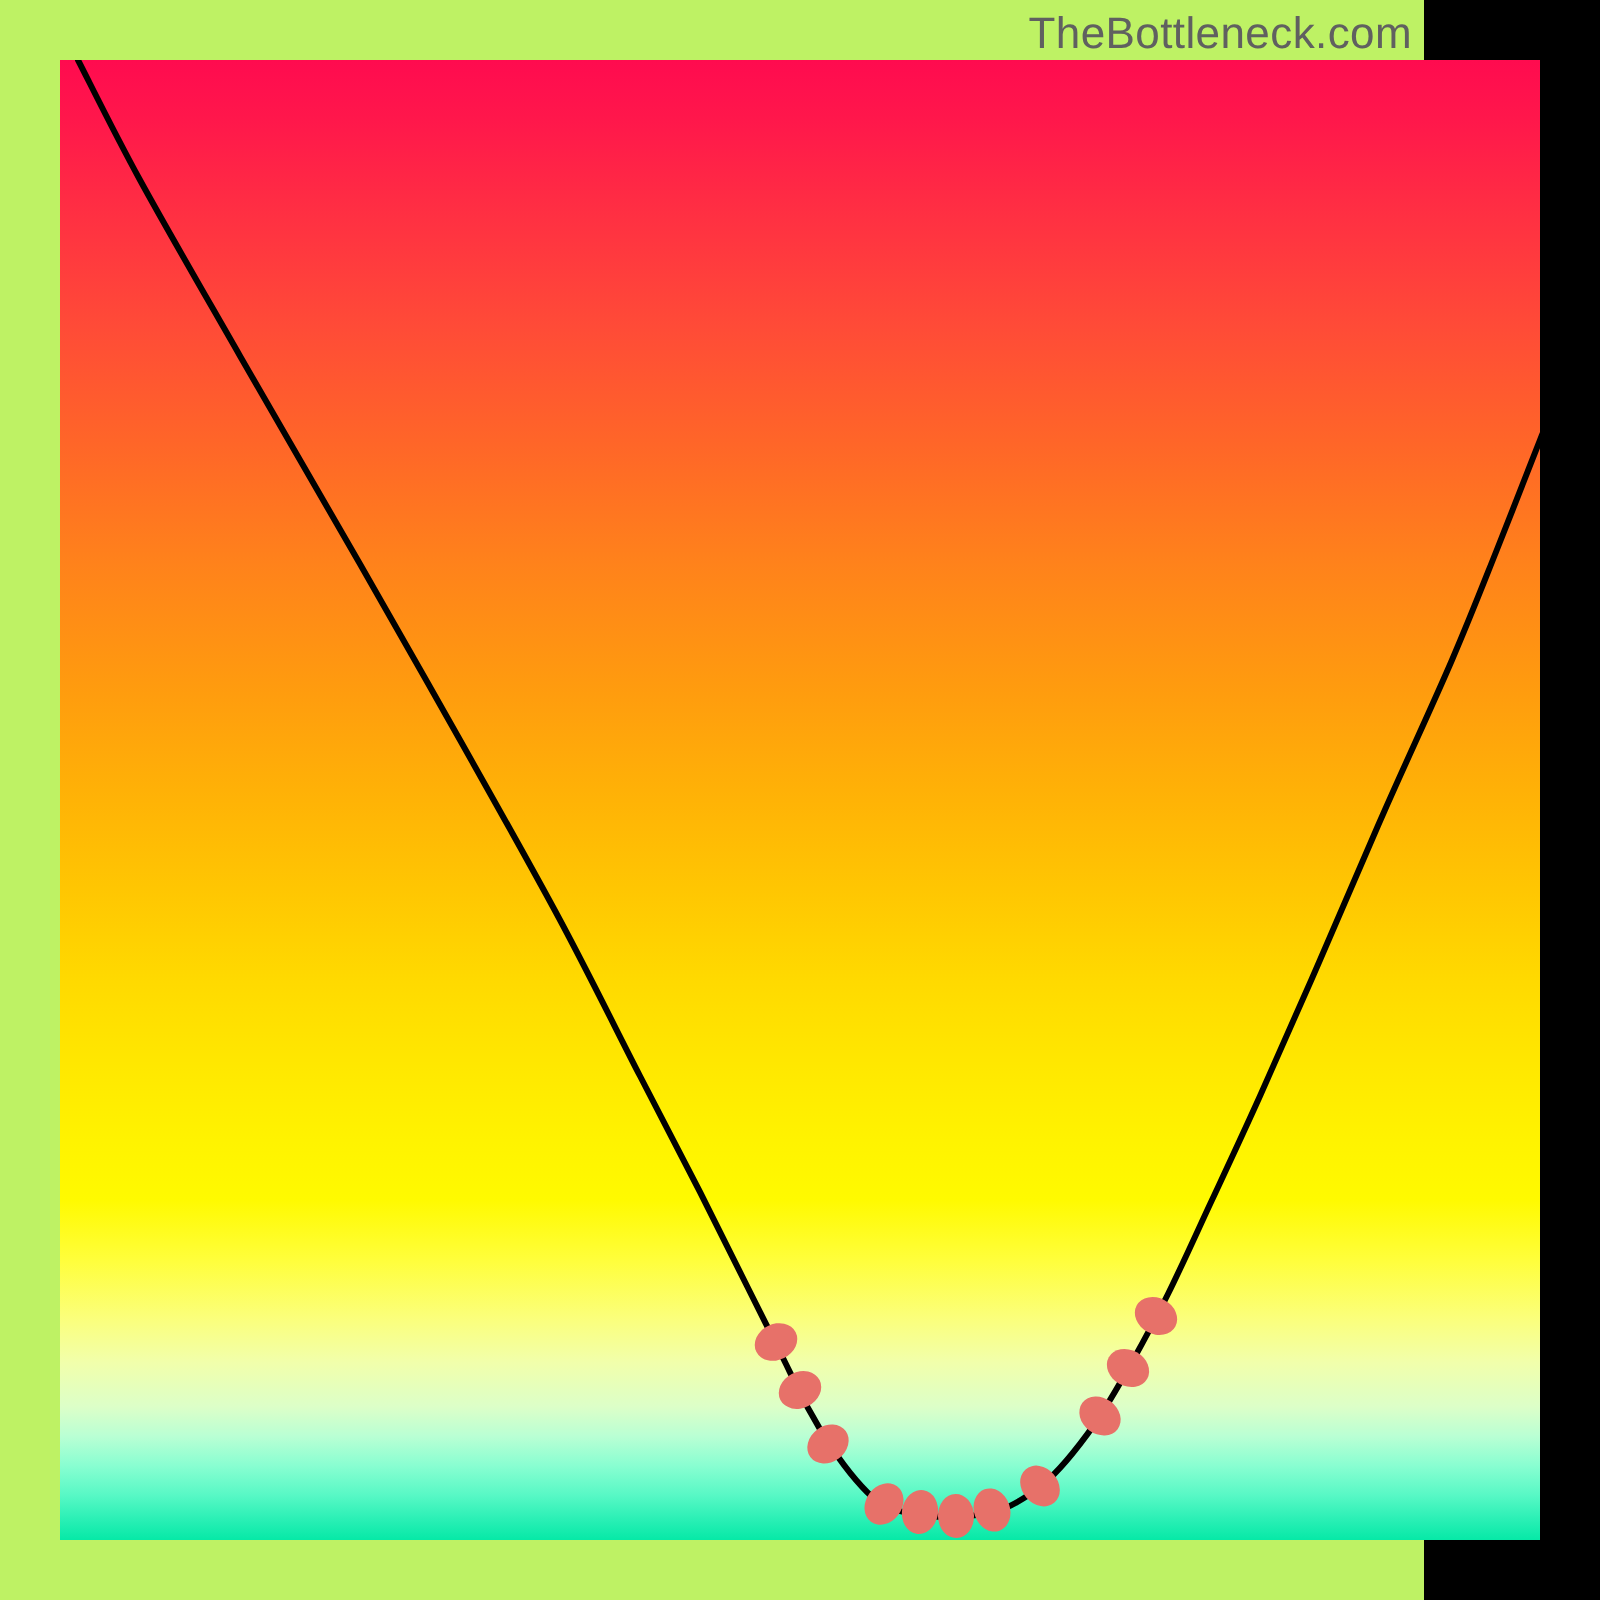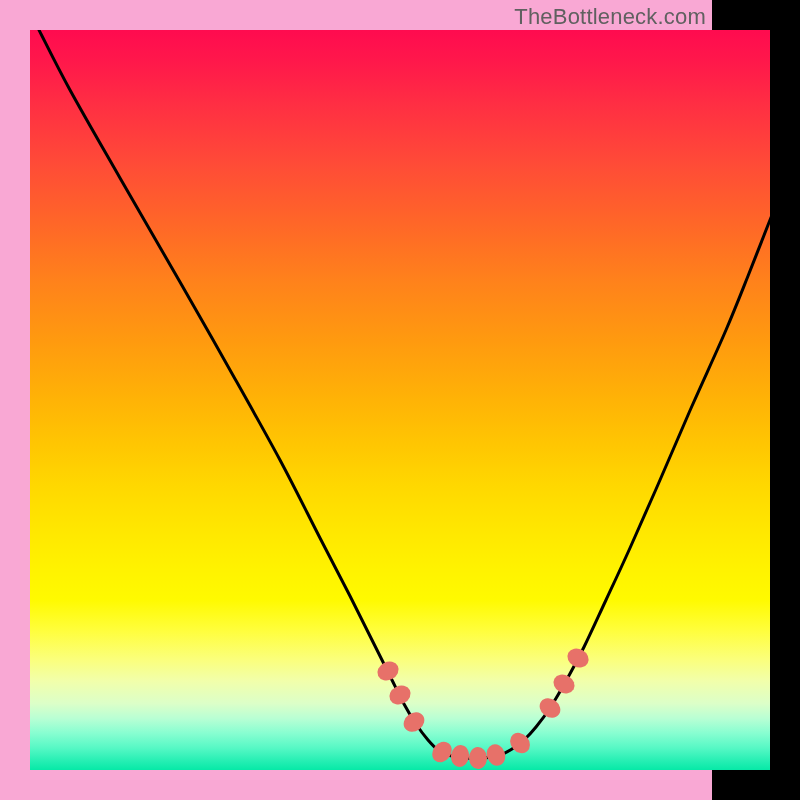--- a/index.html
+++ b/index.html
@@ -10,21 +10,21 @@
     background: #000;
     position: relative;
     font-family: Arial, Helvetica, sans-serif;
   }
   .frame {
     position: absolute;
     top: 0;
     left: 0;
     width: 712px;
     height: 800px;
-    background: #f9a8d4;
+    background: #bef264;
   }
   .plot-area {
     position: absolute;
     top: 30px;
     left: 30px;
     width: 740px;
     height: 740px;
     overflow: hidden;
   }
   .gradient {

